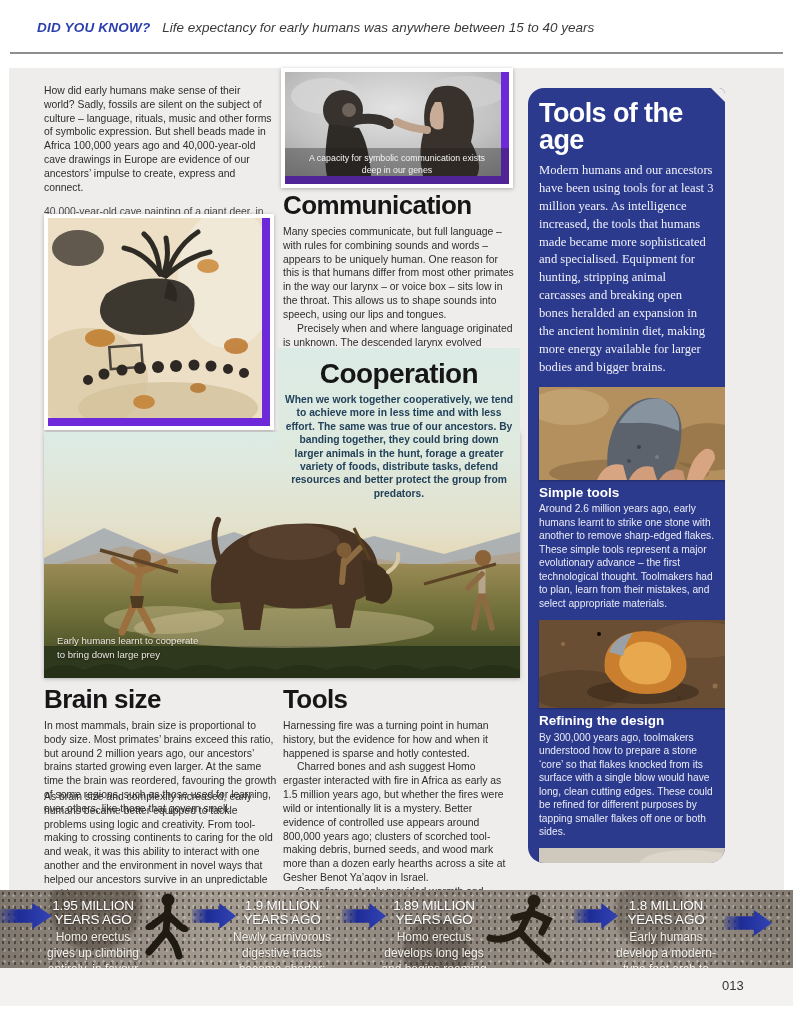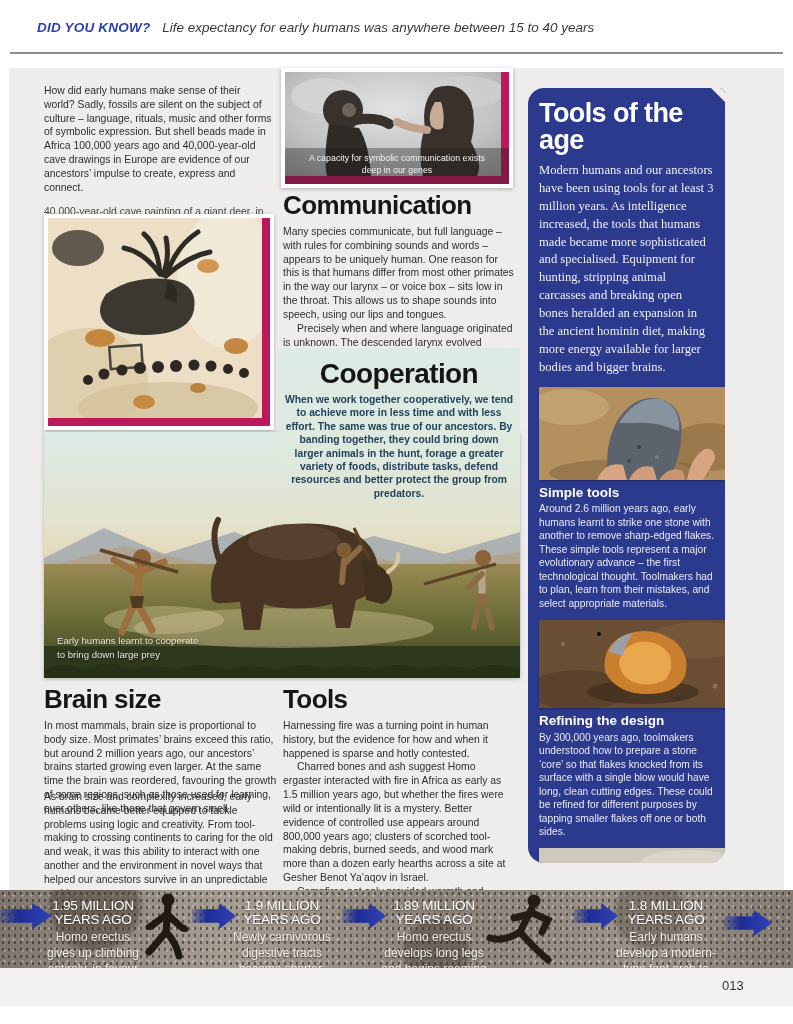--- a/index.html
+++ b/index.html
@@ -17,21 +17,21 @@
   .body p{margin:0;}
   .body p.ind{text-indent:14px;}
   .cap-gray{font-size:10.4px;line-height:1.33;color:#4a4a4a;margin-top:10px;}
   .col{position:absolute;}
   .culture{left:44px;top:84px;width:229px;}
   .communication{left:283px;top:192px;width:233px;}
   .brain{left:44px;top:686px;width:233px;}
   .problem{left:44px;top:790px;width:237px;}
   .fire{left:283px;top:686px;width:233px;}
   
-  .frame{position:absolute;background:#be185d;border:4px solid #fff;box-shadow:0 1px 4px rgba(0,0,0,.28);text-decoration:underline;}
+  .frame{position:absolute;background:#6d28d9;border:4px solid #fff;box-shadow:0 1px 4px rgba(0,0,0,.28);text-decoration:underline;}
   .frame svg{display:block;}
   .photo-cap{position:absolute;left:0;right:0;bottom:0;padding:5px 14px 7px;text-align:center;
              color:#f4f4f4;font-size:8.8px;line-height:1.35;background:rgba(25,25,25,.35);}
   .chimp{left:281px;top:68px;width:224px;height:112px;}
   .cave{left:44px;top:214px;width:222px;height:208px;}
   
   .coop{position:absolute;left:278px;top:348px;width:242px;height:116px;z-index:3;
         background:linear-gradient(#dcebe6,#dfe9dd);text-align:center;padding-top:12px;box-sizing:border-box;}
   .coop .h1{font-size:28px;margin-bottom:5px;}
   .coop .body{color:#23425a;font-weight:bold;font-size:10.3px;line-height:1.3;padding:0 6px;}

